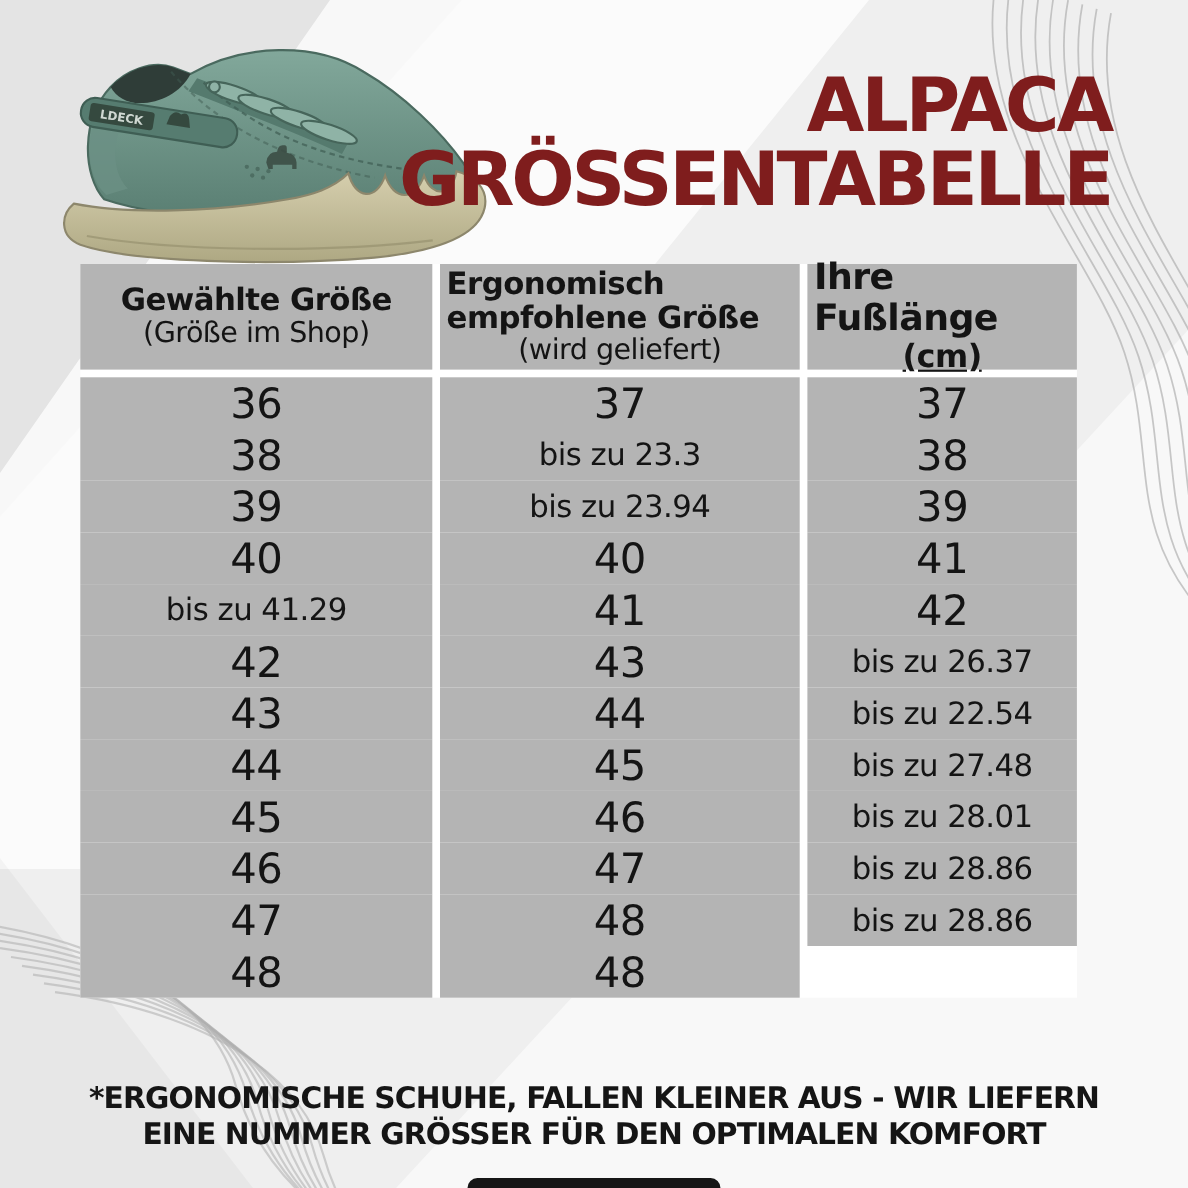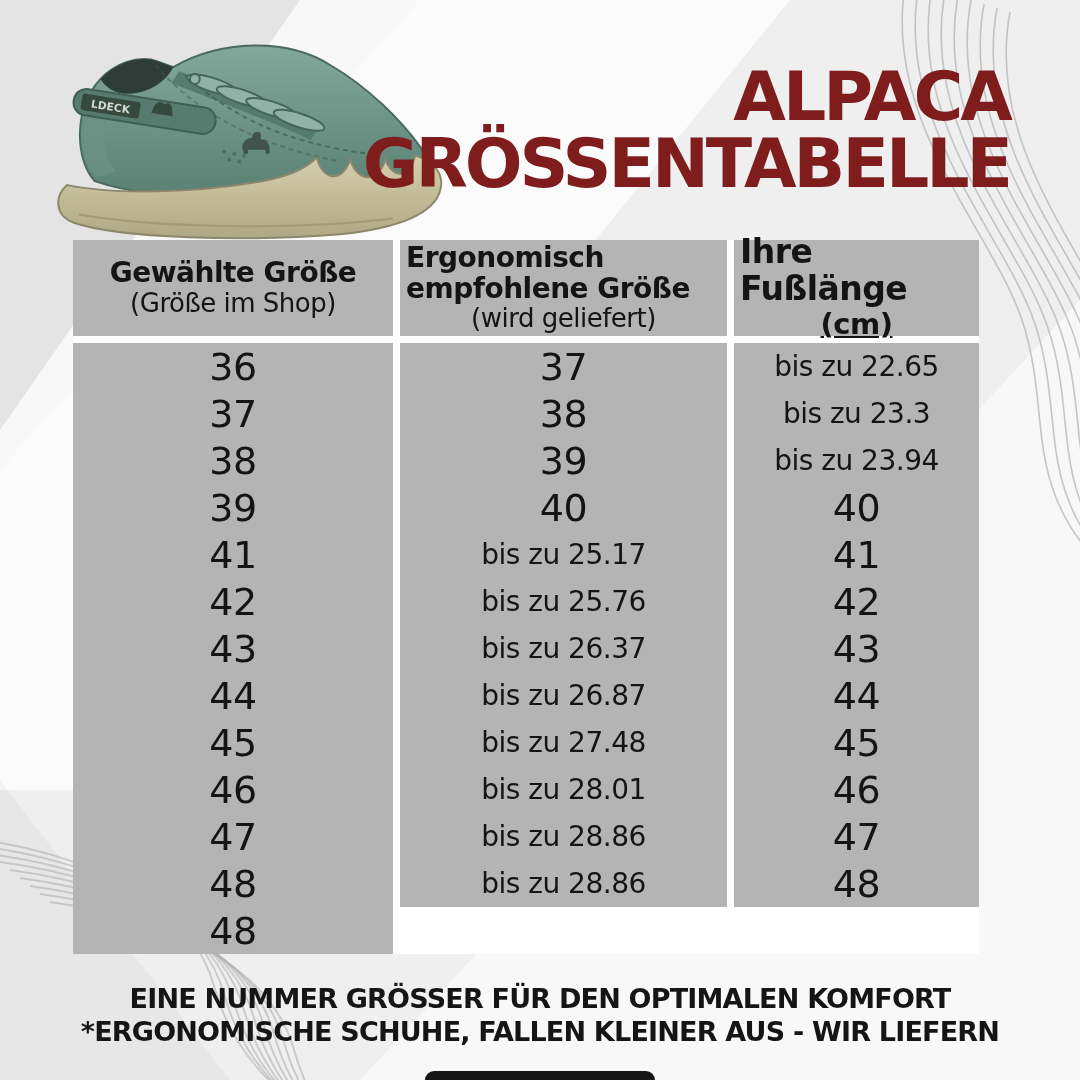--- a/index.html
+++ b/index.html
@@ -157,58 +157,56 @@
           <div class="th-sub">(wird geliefert)</div>
         </div>
         <div class="th">
           <div class="th-main">Ihre Fußlänge</div>
           <div class="th-sub">(cm)</div>
         </div>
       </div>
       <div class="tbody" id="tbody">
           <div class="td col1">36</div>
           <div class="td col2">37</div>
-          <div class="td col3">bis zu 22.65</div>
           <div class="td col1">37</div>
           <div class="td col2">38</div>
           <div class="td col3">bis zu 23.3</div>
           <div class="td col1">38</div>
           <div class="td col2">39</div>
           <div class="td col3">bis zu 23.94</div>
           <div class="td col1">39</div>
           <div class="td col2">40</div>
           <div class="td col1">40</div>
           <div class="td col2">41</div>
-          <div class="td col3">bis zu 25.17</div>
+          <div class="td col3">bis zu 41.29</div>
           <div class="td col1">41</div>
           <div class="td col2">42</div>
-          <div class="td col3">bis zu 25.76</div>
           <div class="td col1">42</div>
           <div class="td col2">43</div>
           <div class="td col3">bis zu 26.37</div>
           <div class="td col1">43</div>
           <div class="td col2">44</div>
-          <div class="td col3">bis zu 26.87</div>
+          <div class="td col3">bis zu 22.54</div>
           <div class="td col1">44</div>
           <div class="td col2">45</div>
           <div class="td col3">bis zu 27.48</div>
           <div class="td col1">45</div>
           <div class="td col2">46</div>
           <div class="td col3">bis zu 28.01</div>
           <div class="td col1">46</div>
           <div class="td col2">47</div>
           <div class="td col3">bis zu 28.86</div>
           <div class="td col1">47</div>
           <div class="td col2">48</div>
           <div class="td col3">bis zu 28.86</div>
           <div class="td col1">48</div>
           <div class="td col2">48</div>
         </div>
     </div>
 
     <div class="footnote">
+      <div>*ERGONOMISCHE SCHUHE, FALLEN KLEINER AUS - WIR LIEFERN</div>
       <div>EINE NUMMER GRÖSSER FÜR DEN OPTIMALEN KOMFORT</div>
-      <div>*ERGONOMISCHE SCHUHE, FALLEN KLEINER AUS - WIR LIEFERN</div>
     </div>
 
     <div class="bottom-notch"></div>
   </div>
 </div>
 
 </body></html>

